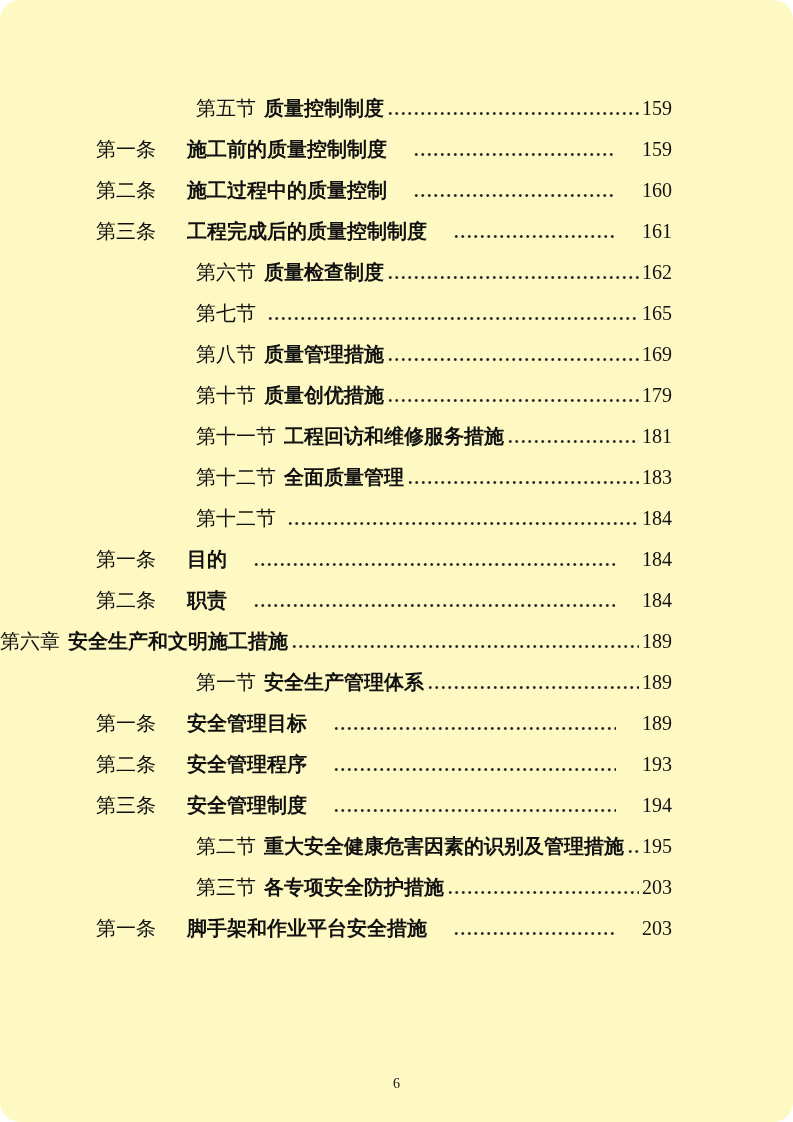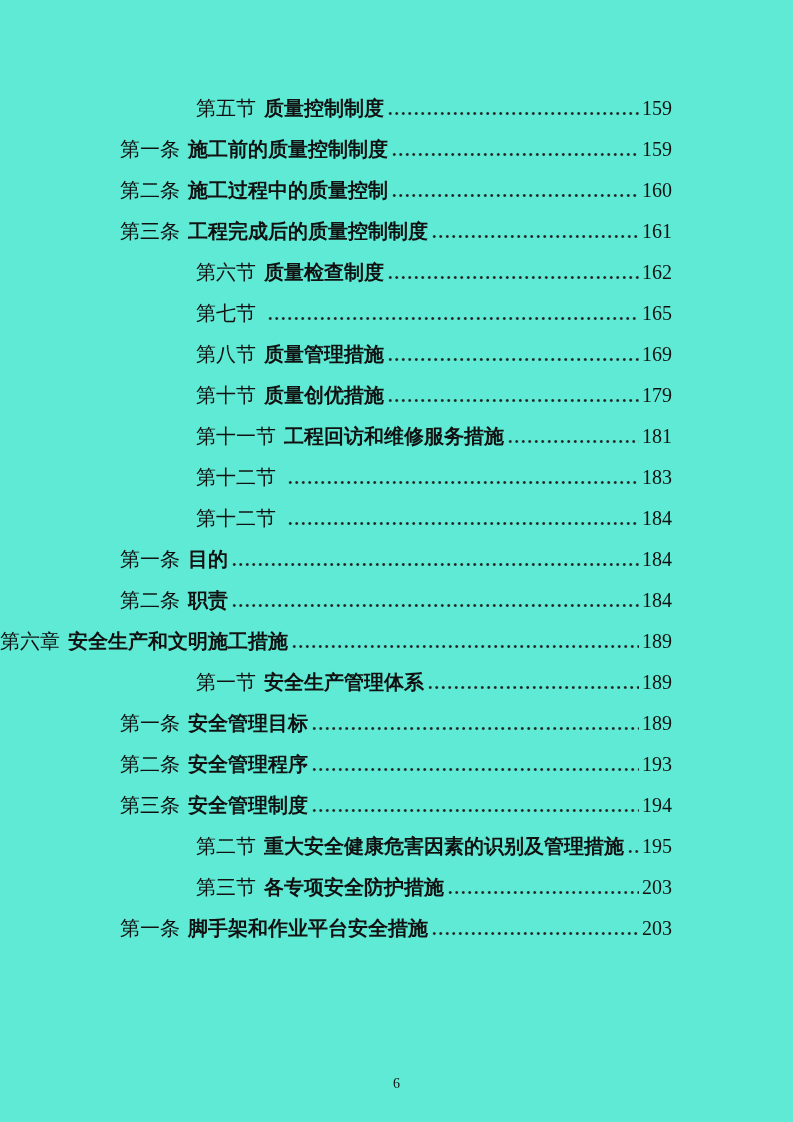--- a/index.html
+++ b/index.html
@@ -4,43 +4,44 @@
 <style>
   html, body {
     margin: 0;
     padding: 0;
     background: #ffffff;
   }
   .page {
     position: relative;
     width: 793px;
     height: 1122px;
-    background: #5eead4;
+    background: #fef9c3;
     overflow: hidden;
     font-family: "Liberation Serif", "DejaVu Serif", serif;
     color: #111111;
+    border-radius: 20px;
   }
   .toc {
     position: absolute;
     top: 88px;
     left: 0;
     right: 121px; 
   }
   .toc-row {
     display: flex;
     align-items: baseline;
     height: 41px;
     line-height: 41px;
     font-size: 20px;
     white-space: nowrap;
     cursor: default;
   }
   .toc-row.lvl1 { }
   .toc-row.lvl2 { margin-left: 196px; }
-  .toc-row.lvl3 { margin-left: 120px; }
+  .toc-row.lvl3 { margin-left: 96px; gap: 23px; }
   .toc-label { font-weight: 400; margin-right: 8px; flex: 0 0 auto; }
   .toc-title { font-weight: 700; flex: 0 0 auto; }
   .toc-dots {
     flex: 1 1 auto;
     display: inline-block;
     min-width: 12px;
     height: 3px;
     margin: 0 3px -1px 3px;
     background-image: radial-gradient(circle, #222222 1.1px, transparent 1.6px);
     background-size: 6.5px 3px;
@@ -112,20 +113,21 @@
       <span class="toc-page">179</span>
     </div>
       <div class="toc-row lvl2">
       <span class="toc-label">第十一节</span>
       <span class="toc-title">工程回访和维修服务措施</span>
       <span class="toc-dots"></span>
       <span class="toc-page">181</span>
     </div>
       <div class="toc-row lvl2">
       <span class="toc-label">第十二节</span>
+      <span class="toc-title">全面质量管理</span>
       <span class="toc-dots"></span>
       <span class="toc-page">183</span>
     </div>
       <div class="toc-row lvl2">
       <span class="toc-label">第十二节</span>
       <span class="toc-dots"></span>
       <span class="toc-page">184</span>
     </div>
       <div class="toc-row lvl3">
       <span class="toc-label">第一条</span>

